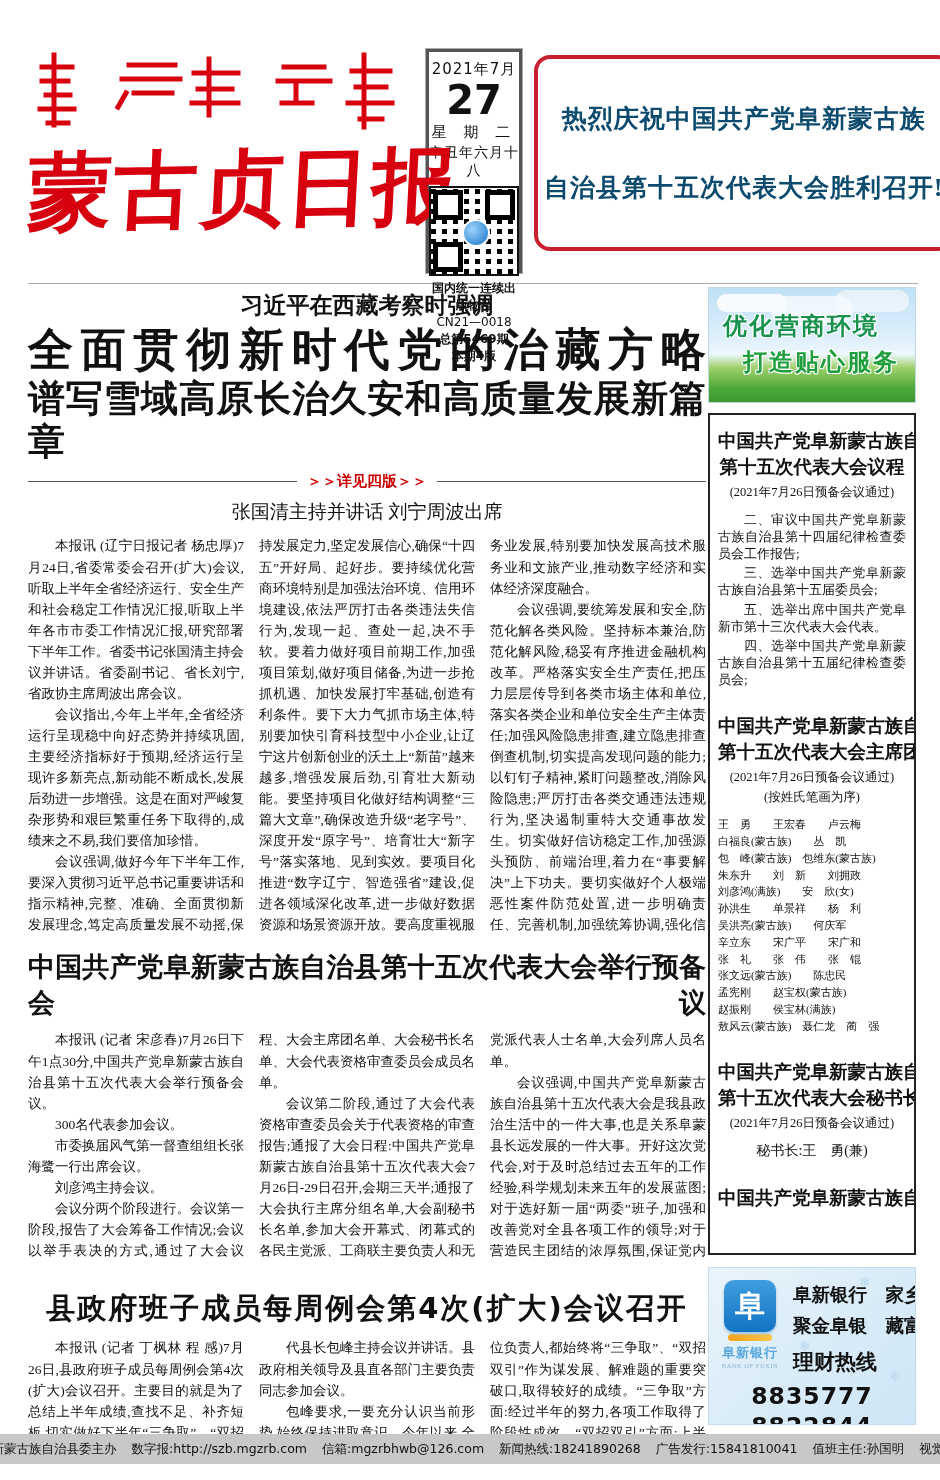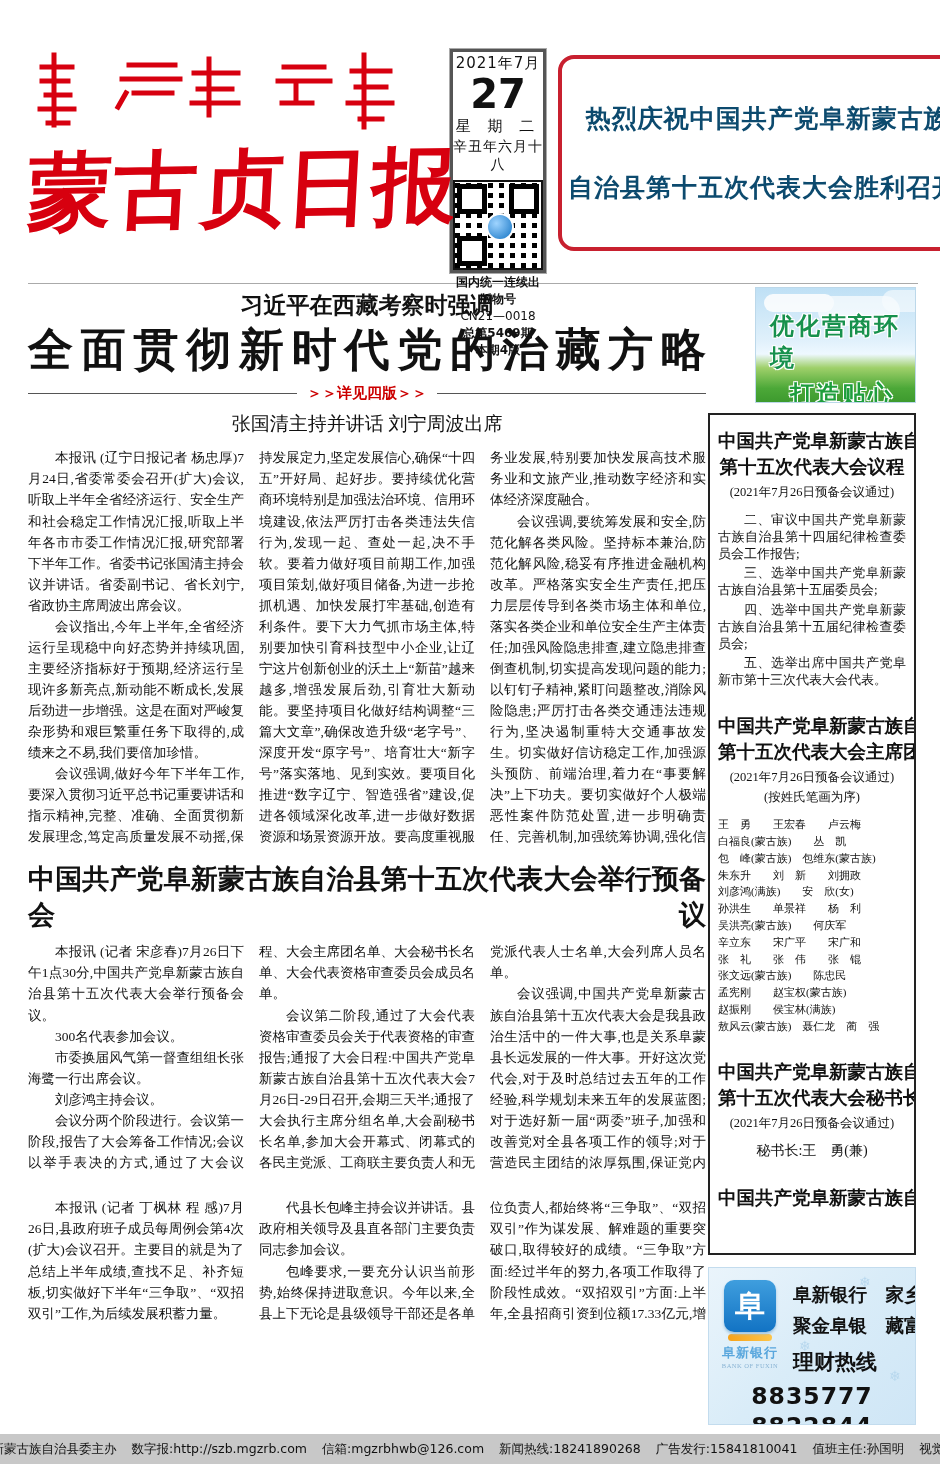--- a/index.html
+++ b/index.html
@@ -5,22 +5,22 @@
   html,body{margin:0;padding:0;background:#fff;}
   .page{position:relative;width:940px;height:1480px;background:#fff;overflow:hidden;
         font-family:"Liberation Serif","DejaVu Serif",serif;color:#111;}
   
   .masthead{position:absolute;left:28px;top:45px;width:890px;height:238px;display:flex;border-bottom:1px solid #aaa;}
   .brand{width:398px;position:relative;}
   .mongolian{display:block;margin-left:6px;}
   .paper-title{font-family:"DejaVu Sans","Liberation Sans",sans-serif;font-weight:900;color:#d7000f;
                font-size:84px;line-height:1.0;letter-spacing:2px;transform:skewX(-4deg) rotate(-1deg);
                margin-top:6px;white-space:nowrap;}
-  .datebox{width:142px;height:224px;border:3px solid #555;outline:1px solid #aaa;margin-left:24px;margin-top:4px;
-           text-align:center;padding-top:2px;box-sizing:border-box;font-family:"DejaVu Sans",sans-serif;}
+  .datebox{width:142px;height:224px;border:3px solid #555;outline:1px solid #aaa;margin-left:0;margin-top:4px;
+           text-align:center;padding-top:8px;box-sizing:border-box;font-family:"DejaVu Sans",sans-serif;}
   .datebox .dmonth{font-size:15px;letter-spacing:1px;}
   .datebox .dday{font-size:40px;font-weight:700;line-height:1.05;}
   .datebox .dweek{font-size:15px;letter-spacing:6px;margin-top:2px;}
   .datebox .dlunar{font-size:14px;margin-top:2px;letter-spacing:1px;}
   .qr{width:86px;height:86px;margin:6px auto 4px;position:relative;border:2px solid #111;background:
       repeating-linear-gradient(0deg,#000 0 5px,#fff 5px 10px),
       repeating-linear-gradient(90deg,#000 0 5px,#fff 5px 11px);
       background-blend-mode:screen;}
   .qr:before,.qr:after{content:"";position:absolute;width:20px;height:20px;border:5px solid #000;background:#fff;}
   .qr:before{left:2px;top:2px;} .qr:after{right:2px;top:2px;}
@@ -54,21 +54,21 @@
   .a1-body{height:404px;}
   .a2-head{font-family:"DejaVu Sans",sans-serif;font-weight:900;font-size:27px;margin-top:10px;
            text-align:justify;text-align-last:justify;}
   .a2-body{height:248px;margin-top:8px;}
   .a3-head{font-family:"DejaVu Sans",sans-serif;font-weight:900;font-size:29px;margin-top:12px;
            text-align:center;letter-spacing:2px;white-space:nowrap;}
   .a3-body{height:140px;margin-top:8px;}
   
   .sidebar{position:absolute;left:708px;top:287px;width:208px;}
   .green-ad{position:relative;height:114px;border:1px solid #bcd8ea;overflow:hidden;
-            background:linear-gradient(#bfe0f5 0%,#dff0fb 45%,#eef8ff 58%,#9fd06a 70%,#4ca838 88%,#3d9a2e 100%);margin-left:47px;}
+            background:linear-gradient(#bfe0f5 0%,#dff0fb 45%,#eef8ff 58%,#9fd06a 70%,#4ca838 88%,#3d9a2e 100%);}
   .green-ad:before{content:"";position:absolute;left:8px;top:6px;width:70px;height:18px;border-radius:12px;
                    background:#fff;opacity:.85;box-shadow:60px 8px 0 6px #ffffffcc,120px -2px 0 2px #ffffffaa;}
   .green-ad .gline{position:relative;z-index:2;font-family:"DejaVu Sans",sans-serif;font-weight:900;
                    color:#17914d;font-size:24px;letter-spacing:2px;
                    text-shadow:-1px -1px 0 #fff,1px -1px 0 #fff,-1px 1px 0 #fff,1px 1px 0 #fff;}
   .green-ad .g1{margin:22px 0 4px 14px;}
   .green-ad .g2{margin-left:34px;color:#1e9e3c;}
   .roster-box{margin-top:10px;border:2px solid #222;box-sizing:border-box;height:842px;overflow:hidden;
               padding:14px 8px 8px;}
   .r-title{font-weight:700;font-size:18.5px;line-height:1.4;text-align:center;white-space:nowrap;}
@@ -133,20 +133,21 @@
 
     <div class="banner">
       <div>热烈庆祝中国共产党阜新蒙古族</div>
       <div>自治县第十五次代表大会胜利召开!</div>
     </div>
   </div>
 
   <div class="main-left">
     <div class="kicker">习近平在西藏考察时强调</div>
     <div class="hl1">全面贯彻新时代党的治藏方略</div>
+    <div class="hl2">谱写雪域高原长治久安和高质量发展新篇章</div>
     <div class="seemore">
       <span class="line"></span>
       <span class="txt">＞＞详见四版＞＞</span>
       <span class="line"></span>
     </div>
 
     <div>
       <div class="a1-byline">张国清主持并讲话 刘宁周波出席</div>
       <div class="body-cols cols3 a1-body">
           <div class="para">本报讯 (辽宁日报记者 杨忠厚)7月24日,省委常委会召开(扩大)会议,听取上半年全省经济运行、安全生产和社会稳定工作情况汇报,听取上半年各市市委工作情况汇报,研究部署下半年工作。省委书记张国清主持会议并讲话。省委副书记、省长刘宁,省政协主席周波出席会议。</div>
@@ -163,20 +164,21 @@
           <div class="para">300名代表参加会议。</div>
           <div class="para">市委换届风气第一督查组组长张海鹭一行出席会议。</div>
           <div class="para">刘彦鸿主持会议。</div>
           <div class="para">会议分两个阶段进行。会议第一阶段,报告了大会筹备工作情况;会议以举手表决的方式,通过了大会议程、大会主席团名单、大会秘书长名单、大会代表资格审查委员会成员名单。</div>
           <div class="para">会议第二阶段,通过了大会代表资格审查委员会关于代表资格的审查报告;通报了大会日程:中国共产党阜新蒙古族自治县第十五次代表大会7月26日-29日召开,会期三天半;通报了大会执行主席分组名单,大会副秘书长名单,参加大会开幕式、闭幕式的各民主党派、工商联主要负责人和无党派代表人士名单,大会列席人员名单。</div>
           <div class="para">会议强调,中国共产党阜新蒙古族自治县第十五次代表大会是我县政治生活中的一件大事,也是关系阜蒙县长远发展的一件大事。开好这次党代会,对于及时总结过去五年的工作经验,科学规划未来五年的发展蓝图;对于选好新一届“两委”班子,加强和改善党对全县各项工作的领导;对于营造民主团结的浓厚氛围,保证党内政治生活的健康开展,都具有十分重要的意义。各位代表要牢记使命、不负众望,要形成高度共识,专心致志开好大会;要着眼发展大局,集中精力谋划蓝图;要严格执行纪律,确保换届风清气正。坚决实现党中央提出的“绘出好蓝图、选出好干部、配出好班子、树立好导向、形成好气象”五个好目标,圆满完成这次代表大会的各项任务,把大会开成一个隆重热烈、节俭务实、民主和谐、团结鼓劲的大会。</div>
         </div>
     </div>
 
     <div>
+      <div class="a3-head">县政府班子成员每周例会第4次(扩大)会议召开</div>
       <div class="body-cols cols3 a3-body">
           <div class="para">本报讯 (记者 丁枫林 程 感)7月26日,县政府班子成员每周例会第4次(扩大)会议召开。主要目的就是为了总结上半年成绩,查找不足、补齐短板,切实做好下半年“三争取”、“双招双引”工作,为后续发展积蓄力量。</div>
           <div class="para">代县长包峰主持会议并讲话。县政府相关领导及县直各部门主要负责同志参加会议。</div>
           <div class="para">包峰要求,一要充分认识当前形势,始终保持进取意识。今年以来,全县上下无论是县级领导干部还是各单位负责人,都始终将“三争取”、“双招双引”作为谋发展、解难题的重要突破口,取得较好的成绩。“三争取”方面:经过半年的努力,各项工作取得了阶段性成效。“双招双引”方面:上半年,全县招商引资到位额17.33亿元,增长59.6%,均排在全市前列。二要坚持问题导向,及时查缺补漏。三要强化工作举措,全面提升工作质效。要做到思想上进一步重视,工作上进一步主动,措施上进一步强化,标准上进一步提高。大家要充分认识到紧迫感和责任感,切实提高政治站位,转变思想认识,丰富工作举措,加大争取、招引力度,为自治县发展提供更大支撑,为自治县发展开拓更广阔的空间。</div>
         </div>
     </div>
   </div>
 
   <div class="sidebar">
 
@@ -187,22 +189,22 @@
 
     <div class="roster-box">
 
       <div>
         <div class="r-title">中国共产党阜新蒙古族自治县</div>
         <div class="r-title">第十五次代表大会议程</div>
         <div class="r-note">(2021年7月26日预备会议通过)</div>
         <div class="r-items">
             <div class="ritem">二、审议中国共产党阜新蒙古族自治县第十四届纪律检查委员会工作报告;</div>
             <div class="ritem">三、选举中国共产党阜新蒙古族自治县第十五届委员会;</div>
+            <div class="ritem">五、选举出席中国共产党阜新市第十三次代表大会代表。</div>
             <div class="ritem">四、选举中国共产党阜新蒙古族自治县第十五届纪律检查委员会;</div>
-            <div class="ritem">五、选举出席中国共产党阜新市第十三次代表大会代表。</div>
           </div>
       </div>
 
       <div class="r-sec">
         <div class="r-title">中国共产党阜新蒙古族自治县</div>
         <div class="r-title">第十五次代表大会主席团成员名单</div>
         <div class="r-note">(2021年7月26日预备会议通过)</div>
         <div class="r-note">(按姓氏笔画为序)</div>
         <div class="r-names">
             <div class="nline">王　勇　　王宏春　　卢云梅</div>

